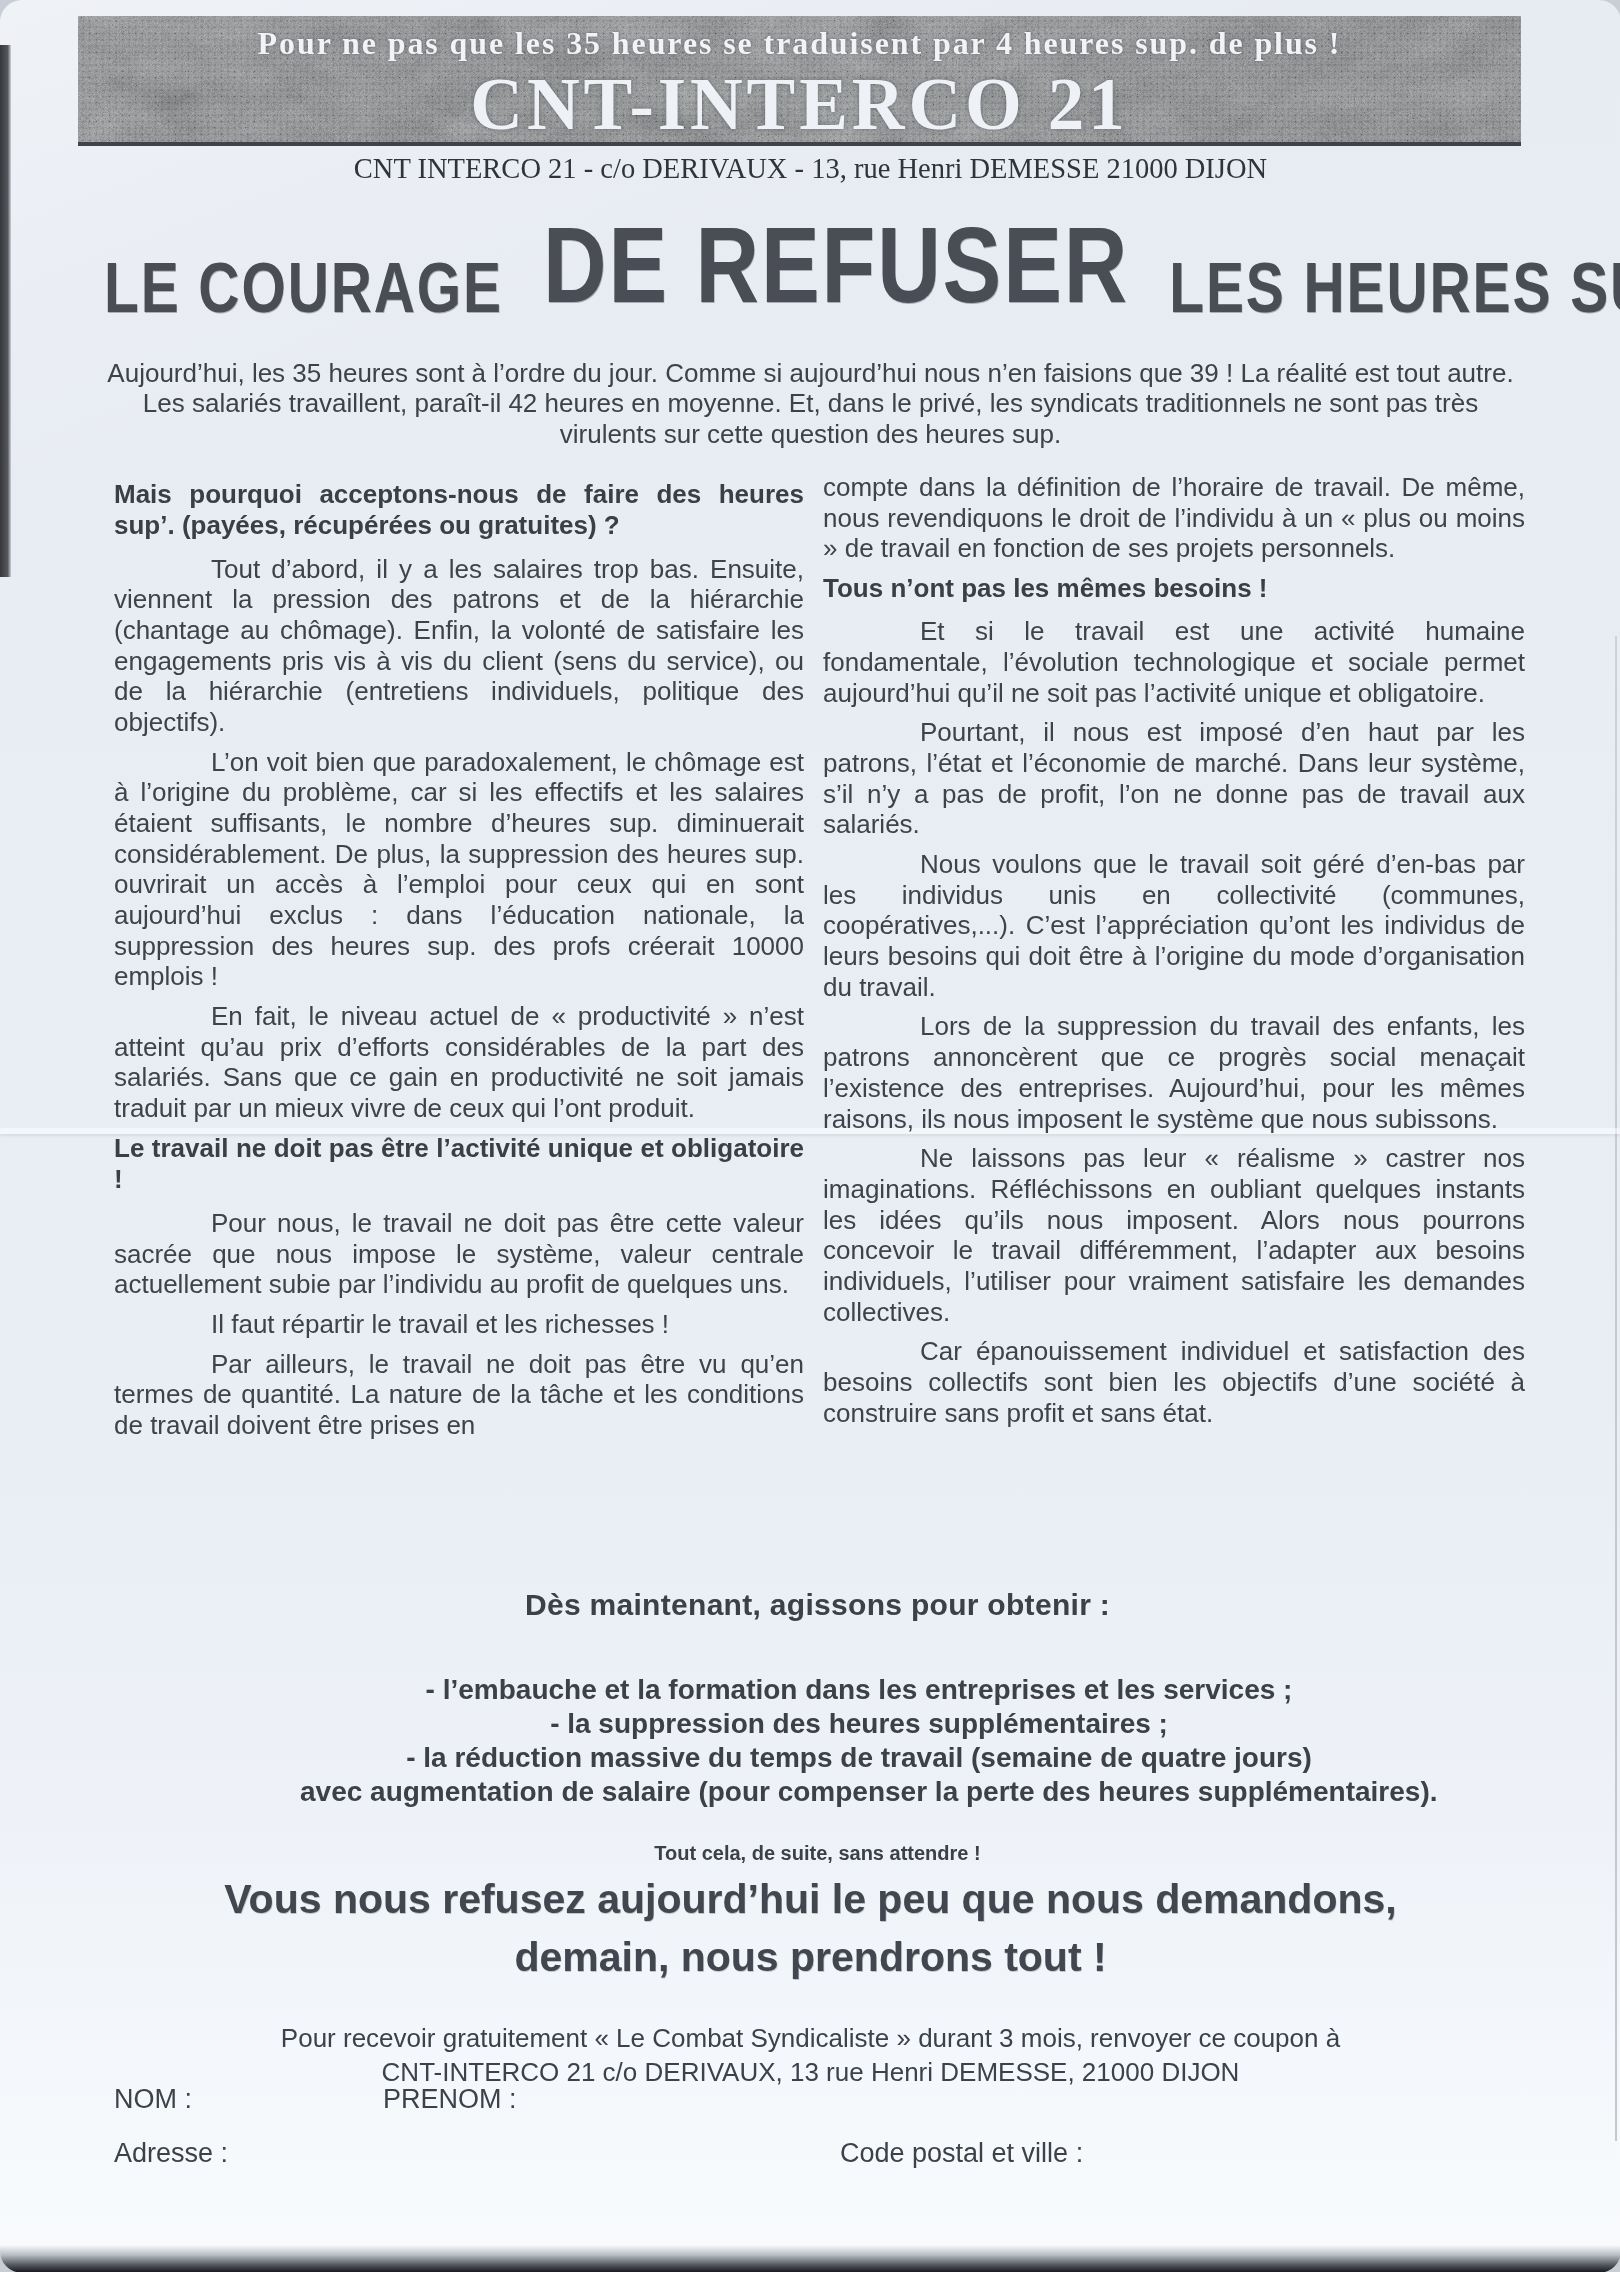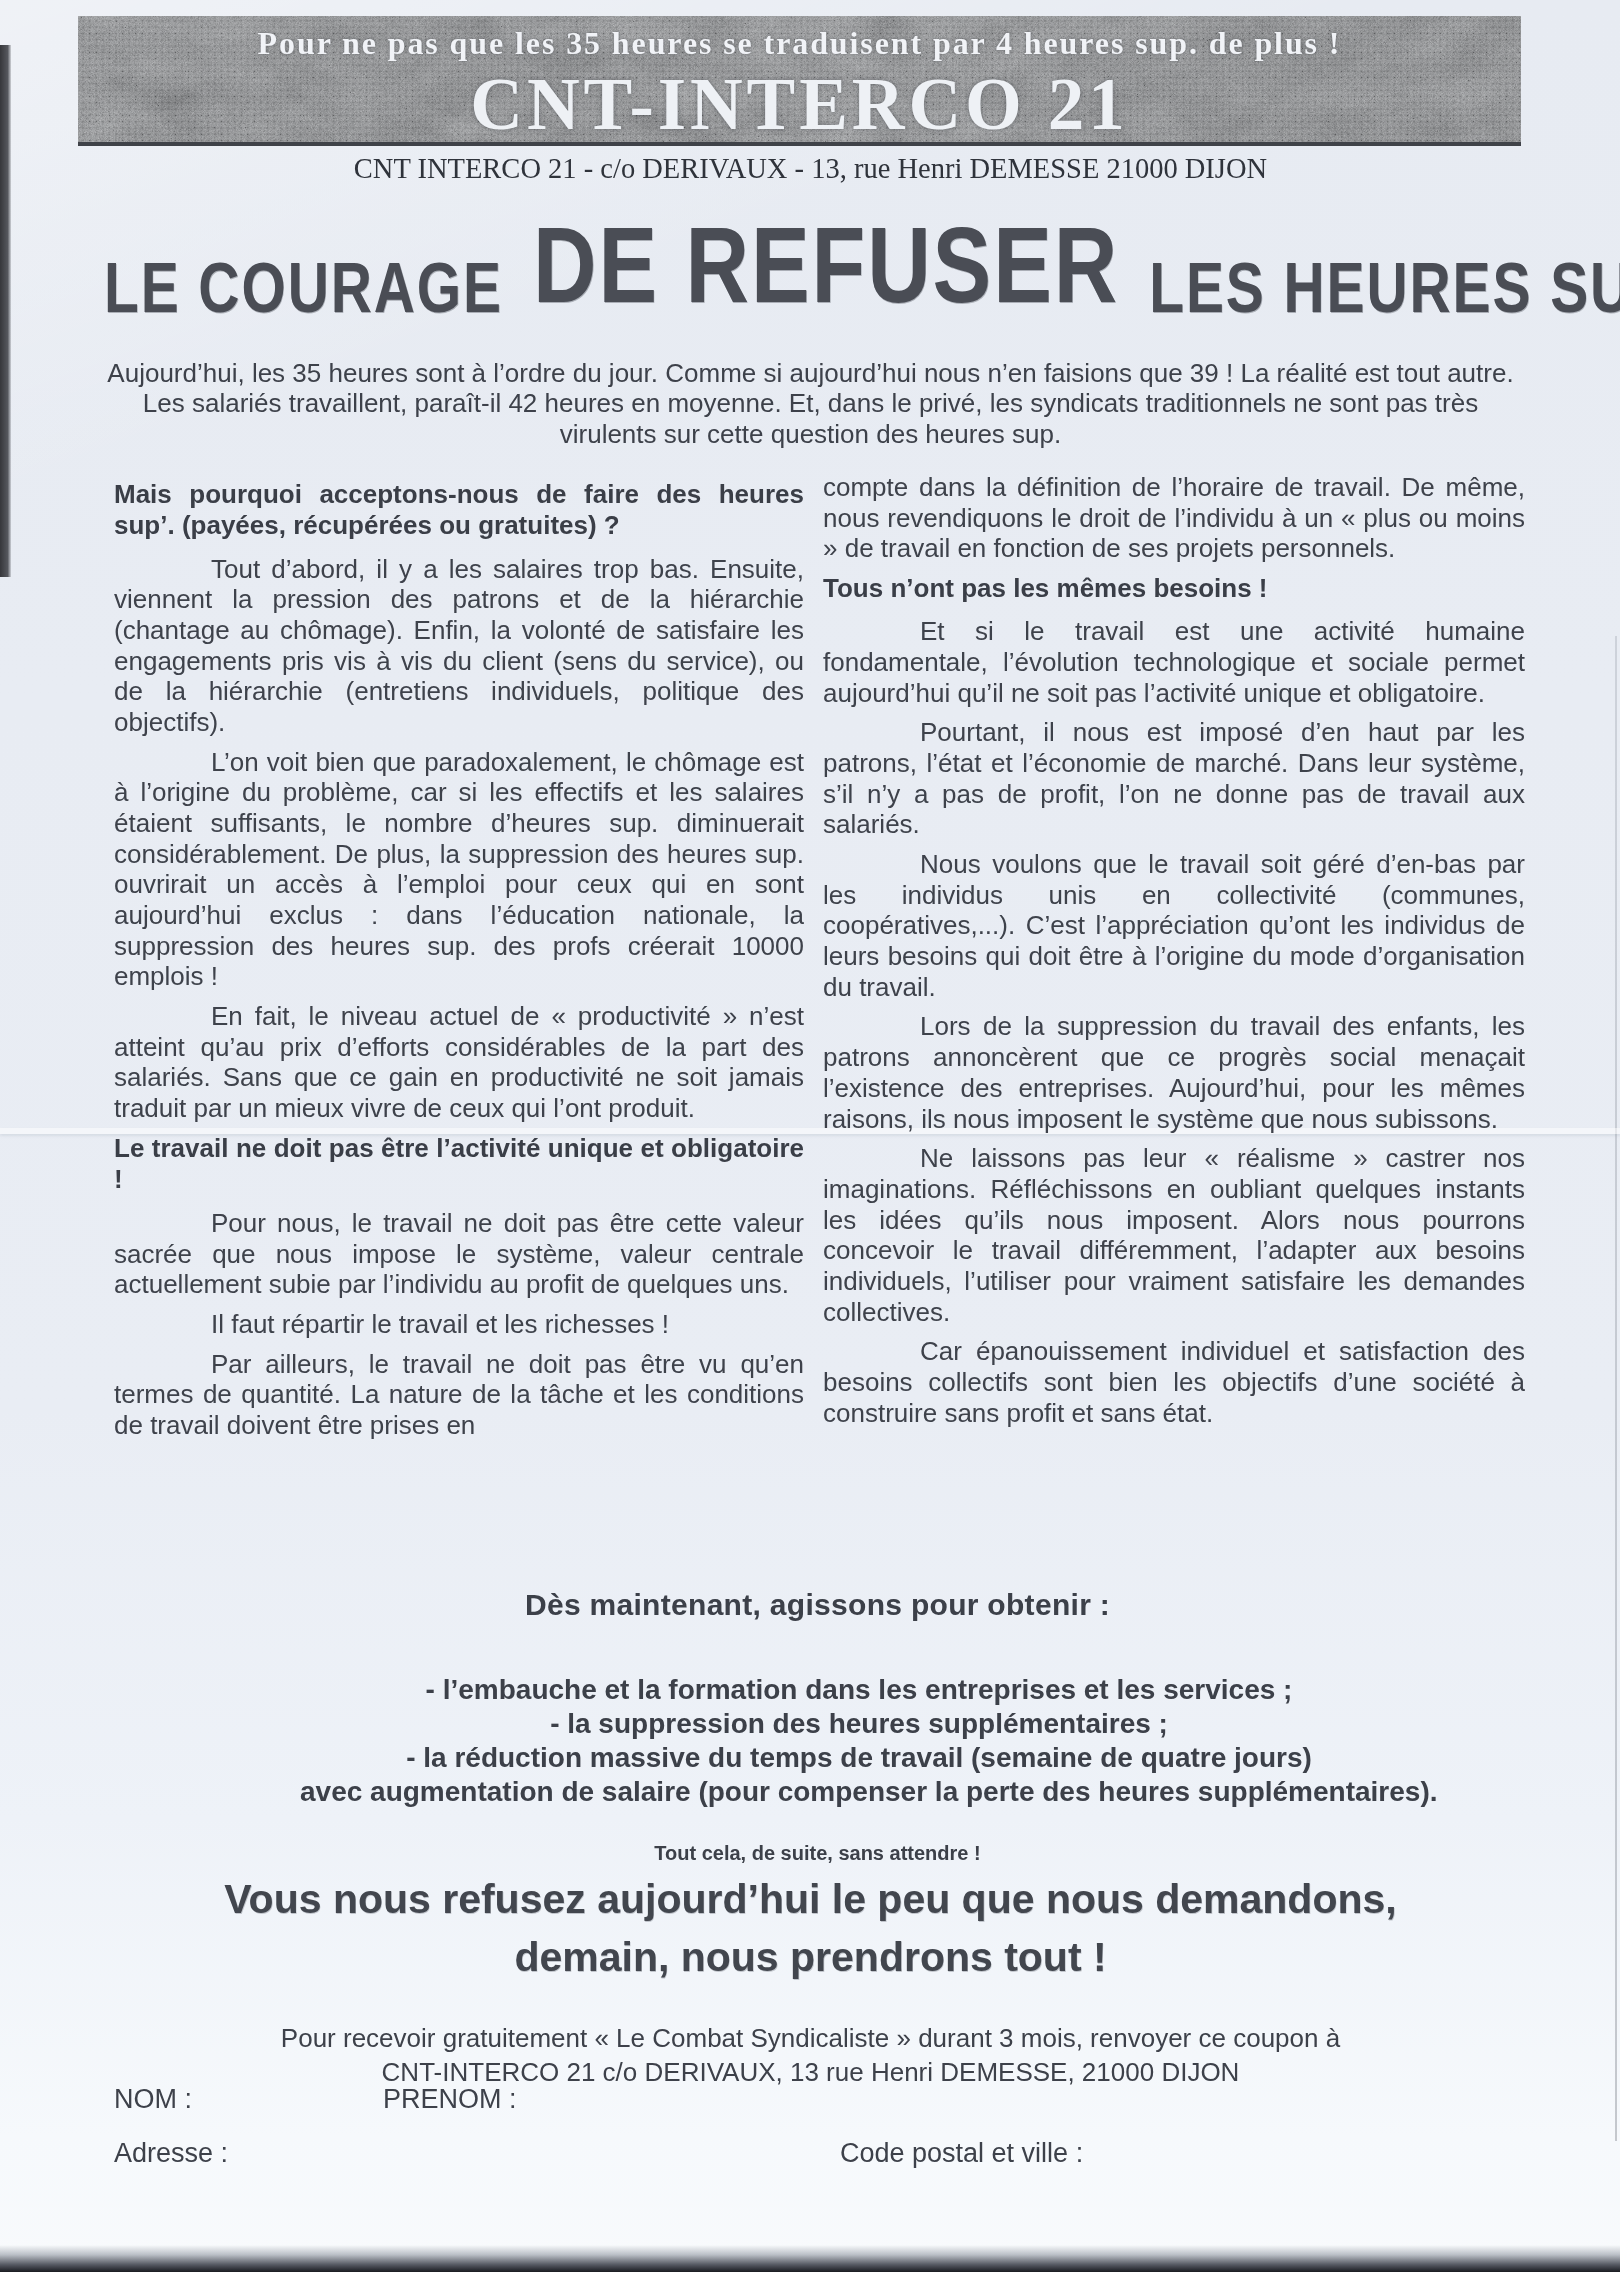--- a/index.html
+++ b/index.html
@@ -4,20 +4,21 @@
 <style>
   * { margin:0; padding:0; box-sizing:border-box; }
   html,body { background:#c9ced6; }
   .page {
     position:relative; width:1621px; height:2273px; overflow:hidden;
     background:
       linear-gradient(160deg, rgba(255,255,255,0.35) 0%, rgba(255,255,255,0) 18%),
       linear-gradient(to bottom, #e7ebf2 0%, #e9edf4 62%, #eef2f8 80%, #f6f9fc 94%, #f8fafc 100%);
     font-family:"Liberation Sans", sans-serif;
     color:#3e424b;
+    border-radius:22px;
   }
   
   .scan-left { position:absolute; left:0; top:45px; width:11px; height:532px;
     background:linear-gradient(to right,#36373b,#55575d 70%, rgba(120,122,128,0.25));
     filter:blur(0.6px); }
   .scan-bottom { position:absolute; left:0; bottom:0; width:100%; height:28.5px;
     background:linear-gradient(to bottom, rgba(150,157,168,0) 0%, rgba(135,142,153,0.55) 35%, #565a63 70%, #23252b 92%, #141519 100%); }
   .scan-right { position:absolute; right:4.5px; top:636px; width:1.9px; height:1505px;
     background:linear-gradient(to bottom, rgba(125,132,144,0.45), rgba(95,100,110,0.6)); opacity:.55; }
   .crease { position:absolute; left:0; top:1128px; width:100%; height:5.8px;
@@ -30,21 +31,21 @@
   .banner-tagline { position:absolute; top:9px; left:0; width:100%; text-align:center;
     font-family:"Liberation Serif", serif; font-weight:bold; font-size:32px; letter-spacing:1.9px;
     color:#f1f3f7; text-shadow:0 0 3.2px rgba(50,54,60,0.5); }
   .banner-title { position:absolute; top:47px; left:0; width:100%; text-align:center;
     font-family:"Liberation Serif", serif; font-weight:bold; font-size:73px; letter-spacing:3.9px;
     color:#eef1f5; text-shadow:0 0 4.5px rgba(45,48,55,0.45); }
   .address-line { position:absolute; top:153px; left:0; width:100%; text-align:center;
     font-family:"Liberation Serif", serif; font-size:28.5px; color:#2f333b; }
   
   .headline { position:absolute; left:104px; top:226px; width:1447px;
-    display:flex; align-items:flex-end; gap:30px; color:#4a4d55; white-space:nowrap; }
+    display:flex; align-items:flex-end; gap:40px; color:#4a4d55; white-space:nowrap; }
   .headline span { display:inline-block; transform:scaleY(1.22); transform-origin:bottom left;
     letter-spacing:1.9px; text-shadow:0.6px 0.6px 0 rgba(96,100,108,0.45); }
   .hl-small { font-size:57px; }
   .hl-big   { font-size:88px; }
   
   .intro { position:absolute; left:97px; top:358px; width:1427px; text-align:center;
     font-size:26px; line-height:1.17; color:#3d414a; }
   
   .col { position:absolute; top:472px; text-align:justify; font-size:26px; line-height:1.18; }
   .col-left  { left:114px;  width:690px; }

